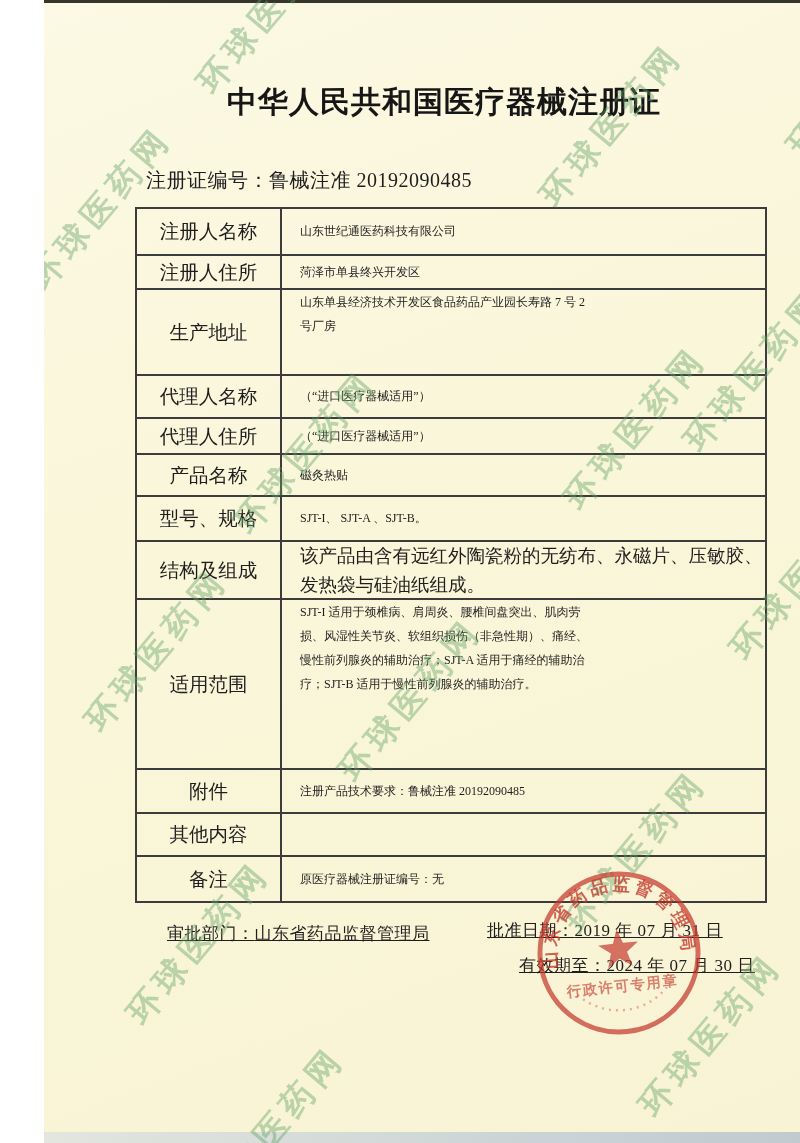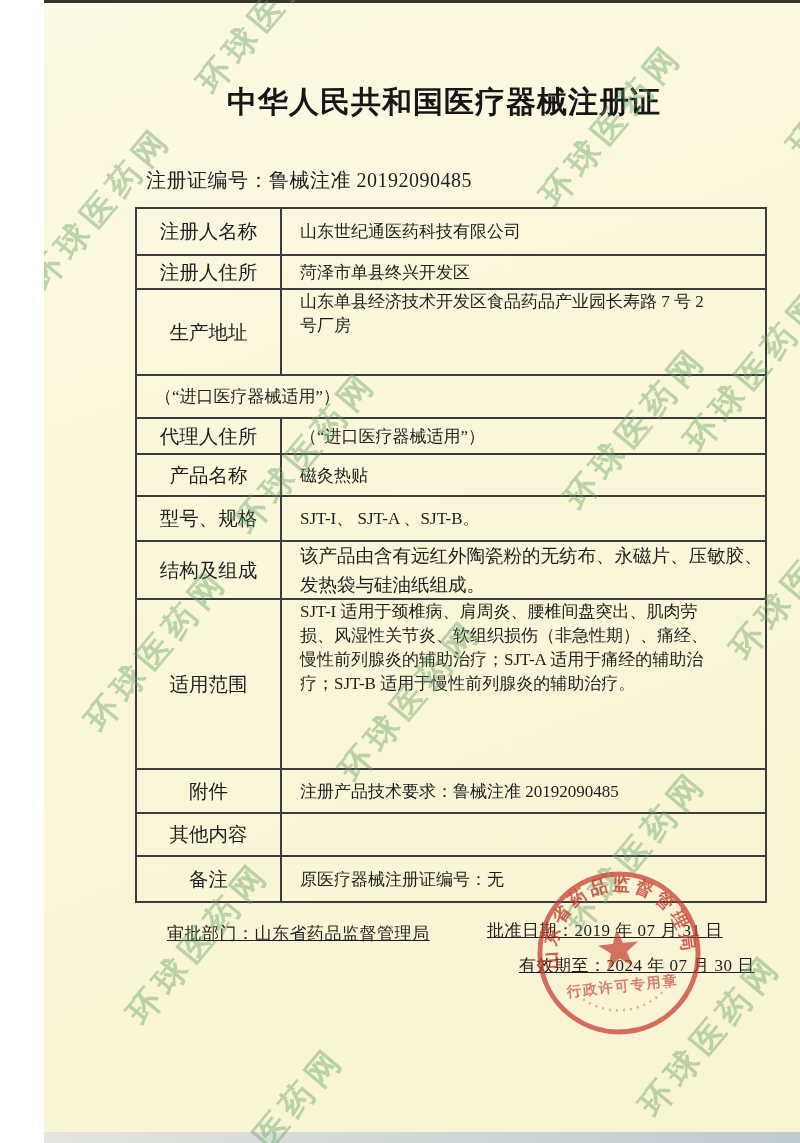--- a/index.html
+++ b/index.html
@@ -43,21 +43,21 @@
     width: 145px; flex: 0 0 145px;
     border-right: 2px solid #3c3c3c;
     display: flex; align-items: center; justify-content: center;
     font-size: 19.5px; 
     box-sizing: border-box;
   }
   .cell-value {
     flex: 1 1 auto;
     padding-left: 18px; padding-right: 2px;
     display: flex; align-items: center;
-    font-size: 17px;
+    font-size: 12px;
     white-space: pre-line;
     box-sizing: border-box;
     overflow: hidden;
   }
   .crow.multi .cell-value { align-items: flex-start; line-height: 24px; }
   .crow.tight .cell-value { align-items: flex-start; line-height: 29px; font-size: 18.5px; }
   
   .footer-line { position: absolute; font-size: 17px; letter-spacing: 0.5px; text-decoration: underline; }
   .f-dept  { left: 123px; top: 922px; }
   .f-date  { left: 443px; top: 919px; text-align: right; }
@@ -96,20 +96,21 @@
     <div class="crow" style="height:34px">
       <div class="cell-label">注册人住所</div>
       <div class="cell-value">菏泽市单县终兴开发区</div>
     </div>
     <div class="crow multi" style="height:86px">
       <div class="cell-label">生产地址</div>
       <div class="cell-value">山东单县经济技术开发区食品药品产业园长寿路 7 号 2
 号厂房</div>
     </div>
     <div class="crow" style="height:43px">
+      <div class="cell-label">代理人名称</div>
       <div class="cell-value">（“进口医疗器械适用”）</div>
     </div>
     <div class="crow" style="height:36px">
       <div class="cell-label">代理人住所</div>
       <div class="cell-value">（“进口医疗器械适用”）</div>
     </div>
     <div class="crow" style="height:42px">
       <div class="cell-label">产品名称</div>
       <div class="cell-value">磁灸热贴</div>
     </div>

